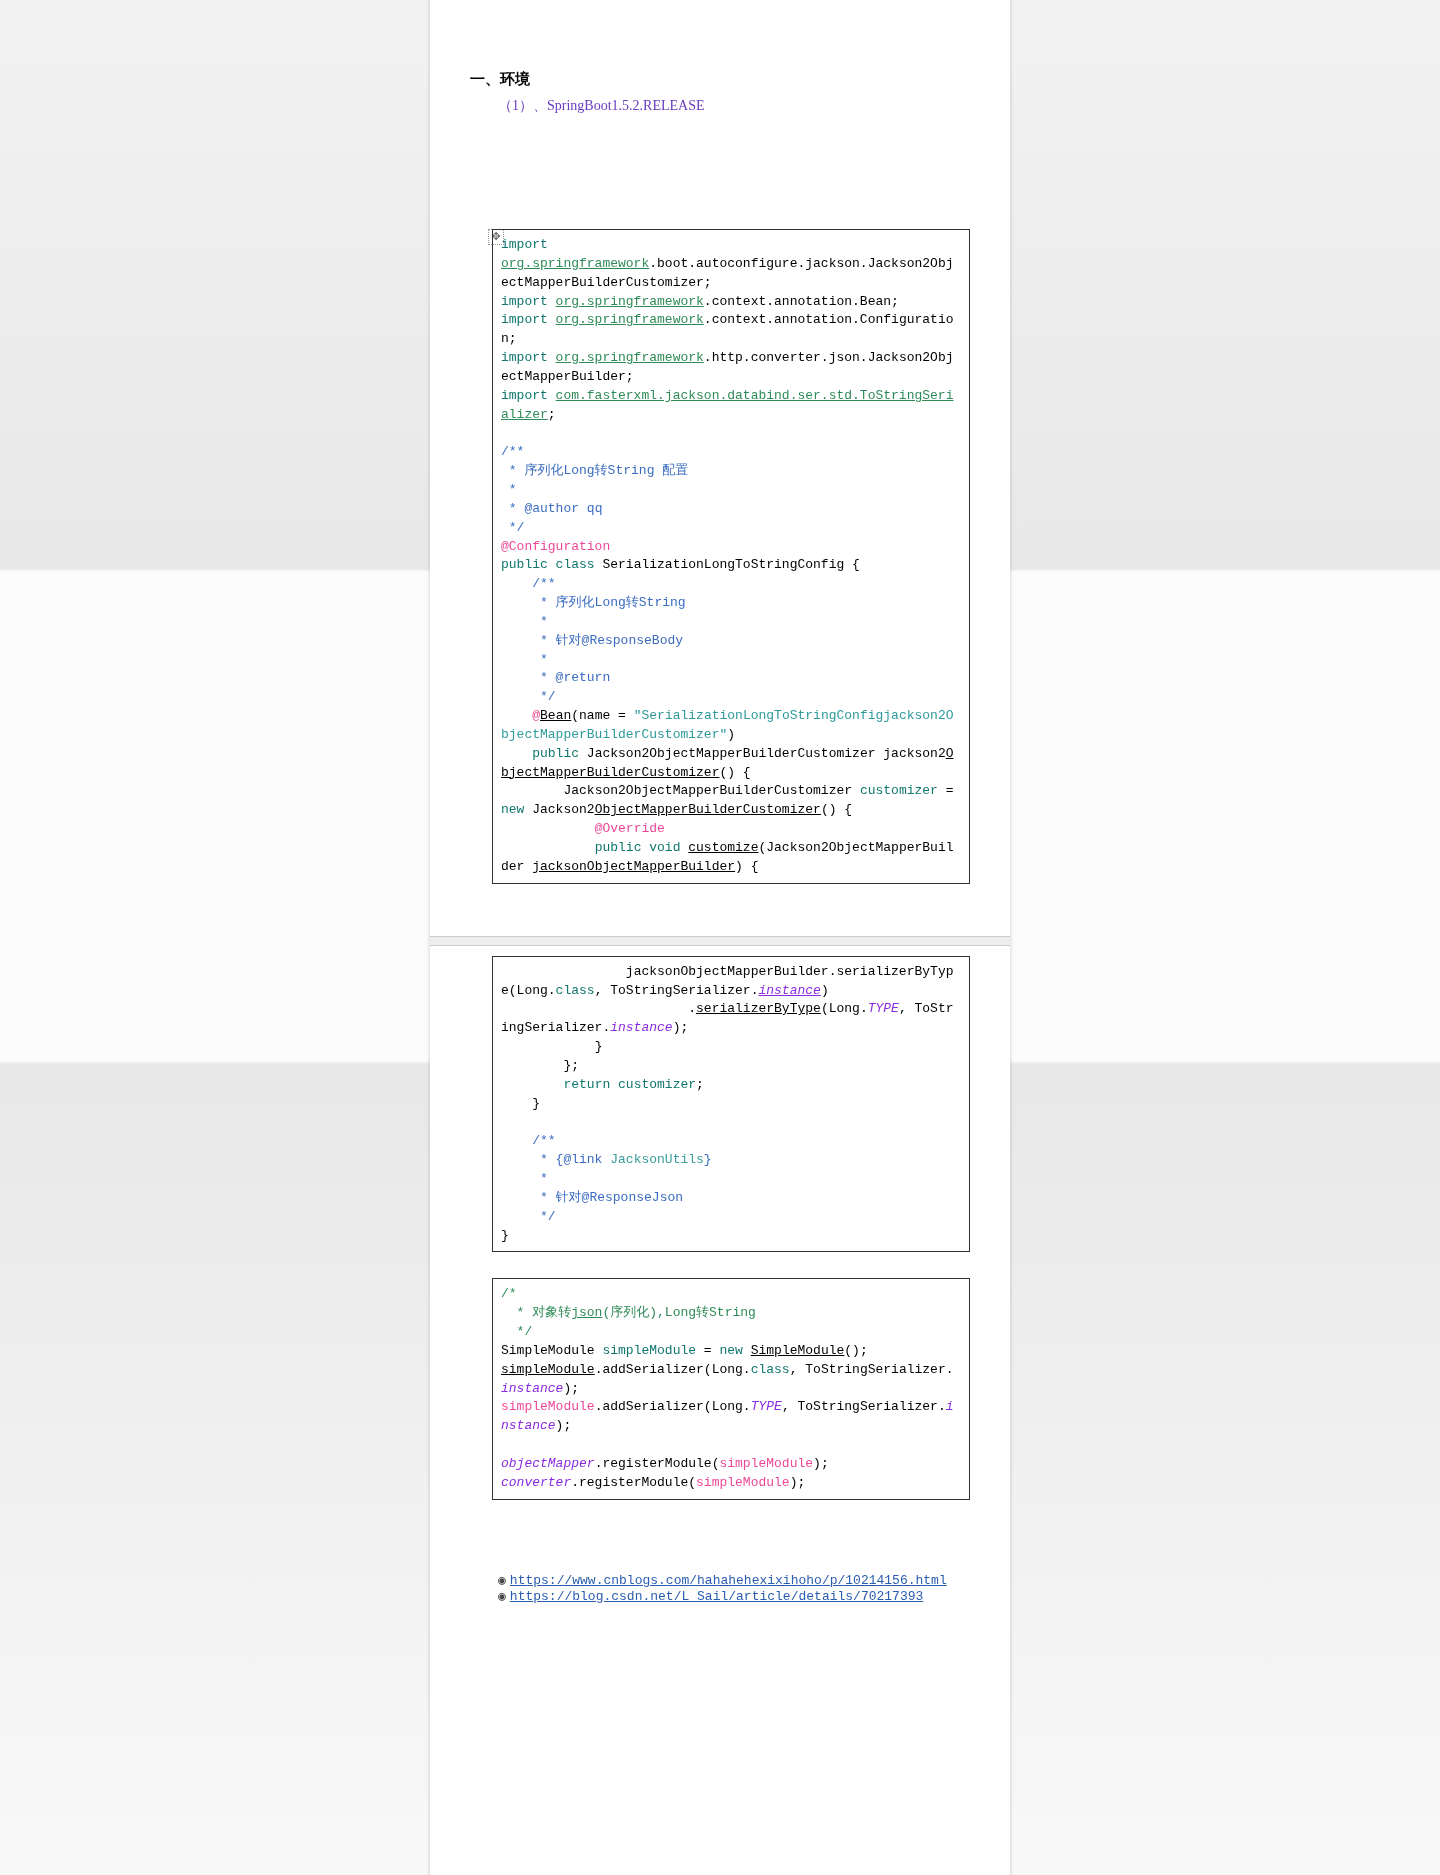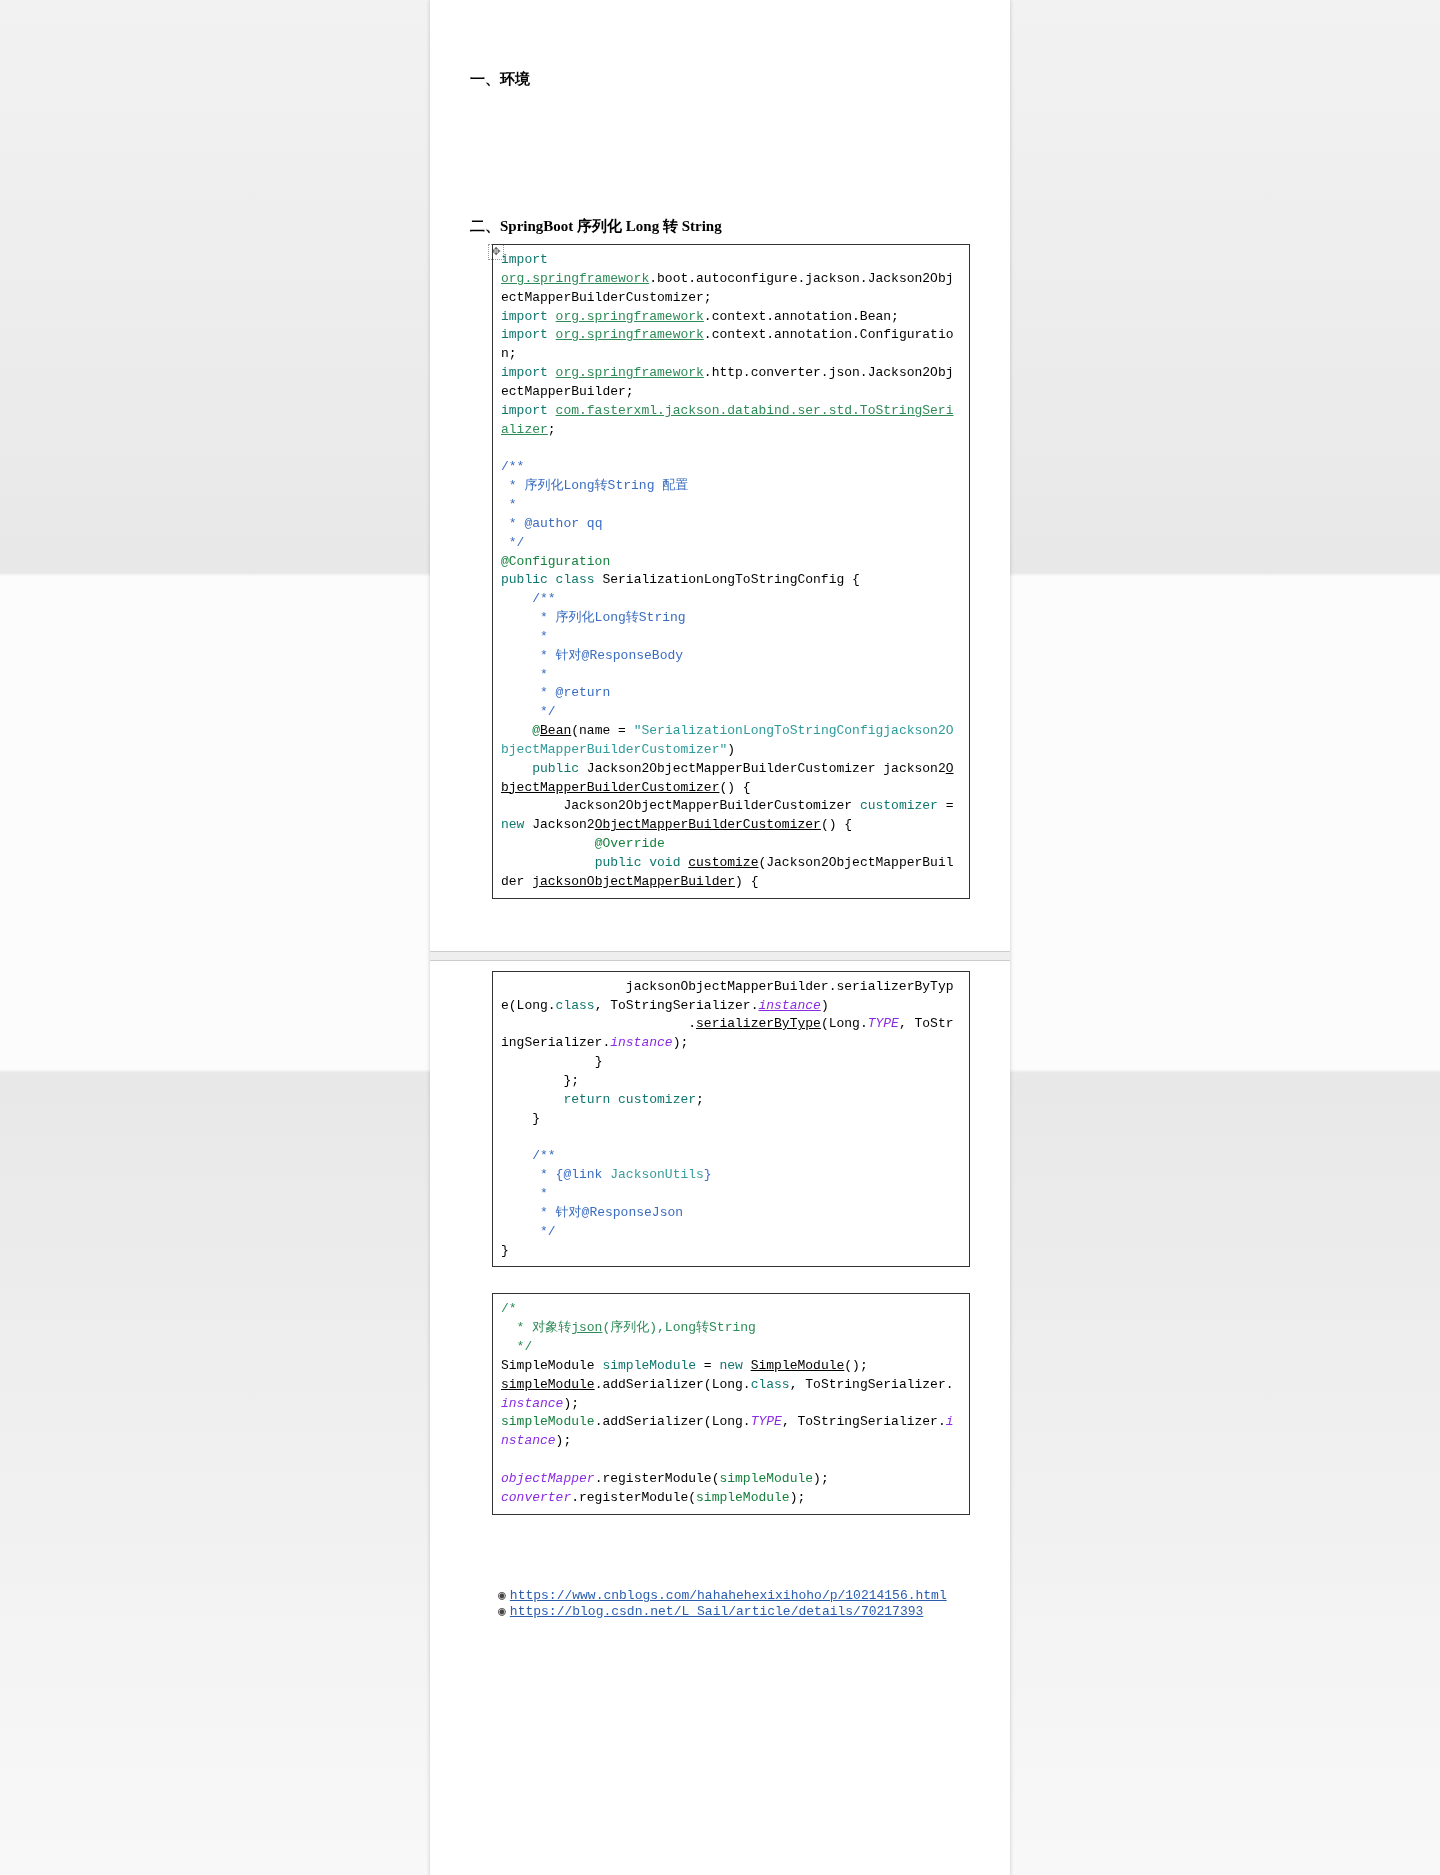--- a/index.html
+++ b/index.html
@@ -74,44 +74,44 @@
     background:#fff;
     line-height:12px;
     text-align:center;
   }
   .kw-brown { color: #0f766e; }
   .kw-green { color: #2e8b57; text-decoration: underline; }
   .kw-green-nl { color: #2e8b57; }
   .cmt-blue { color: #3a6cc0; }
   .cmt-teal { color: #3a9c9c; }
   .str-teal { color: #2e9a9a; }
-  .ann-gray { color: #15803d; }
+  .ann-gray { color: #ec4899; }
   .ul-black { color:#000; text-decoration: underline; }
   .field-purple { color:#8a2be2; font-style: italic; text-decoration: underline;}
   .field-purple-nl { color:#8a2be2; font-style: italic;}
   .links {
     margin-left: 28px;
     font-family: Consolas, "Courier New", monospace;
     font-size: 13px;
   }
   .links a { color: #2a5db0; text-decoration: underline; text-align: right; }
   .bullet { color:#444; margin-right:4px; }
 </style>
 </head>
 <body>
 
 <div class="page-wrap">
 
   <div class="page">
 
     <div class="sec-title">一、环境</div>
+    <div class="sub-purple">（1）、SpringBoot1.5.2.RELEASE</div>
 
     <div style="height:110px"></div>
 
-    <div class="sec-title">二、SpringBoot 序列化 Long 转 String</div>
 
     <div style="position:relative;">
       <div class="table-cursor">✥</div>
       <div class="codebox"><span class="kw-brown">import</span>
 <span class="kw-green">org.springframework</span><span>.boot.autoconfigure.jackson.Jackson2ObjectMapperBuilderCustomizer;</span>
 <span class="kw-brown">import </span><span class="kw-green">org.springframework</span><span>.context.annotation.Bean;</span>
 <span class="kw-brown">import </span><span class="kw-green">org.springframework</span><span>.context.annotation.Configuration;</span>
 <span class="kw-brown">import </span><span class="kw-green">org.springframework</span><span>.http.converter.json.Jackson2ObjectMapperBuilder;</span>
 <span class="kw-brown">import </span><span class="kw-green">com.fasterxml.jackson.databind.ser.std.ToStringSerializer</span><span>;</span>
 

